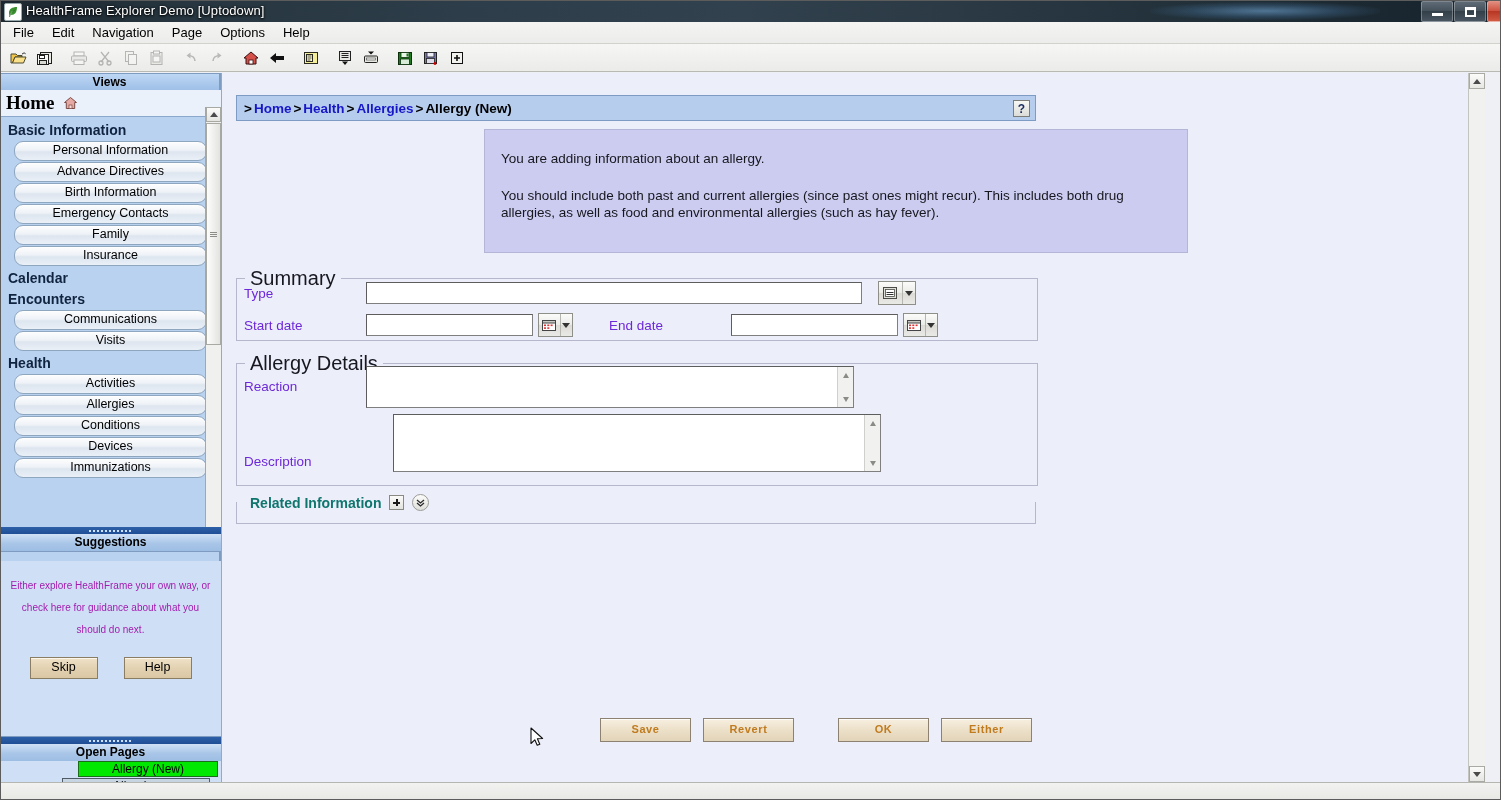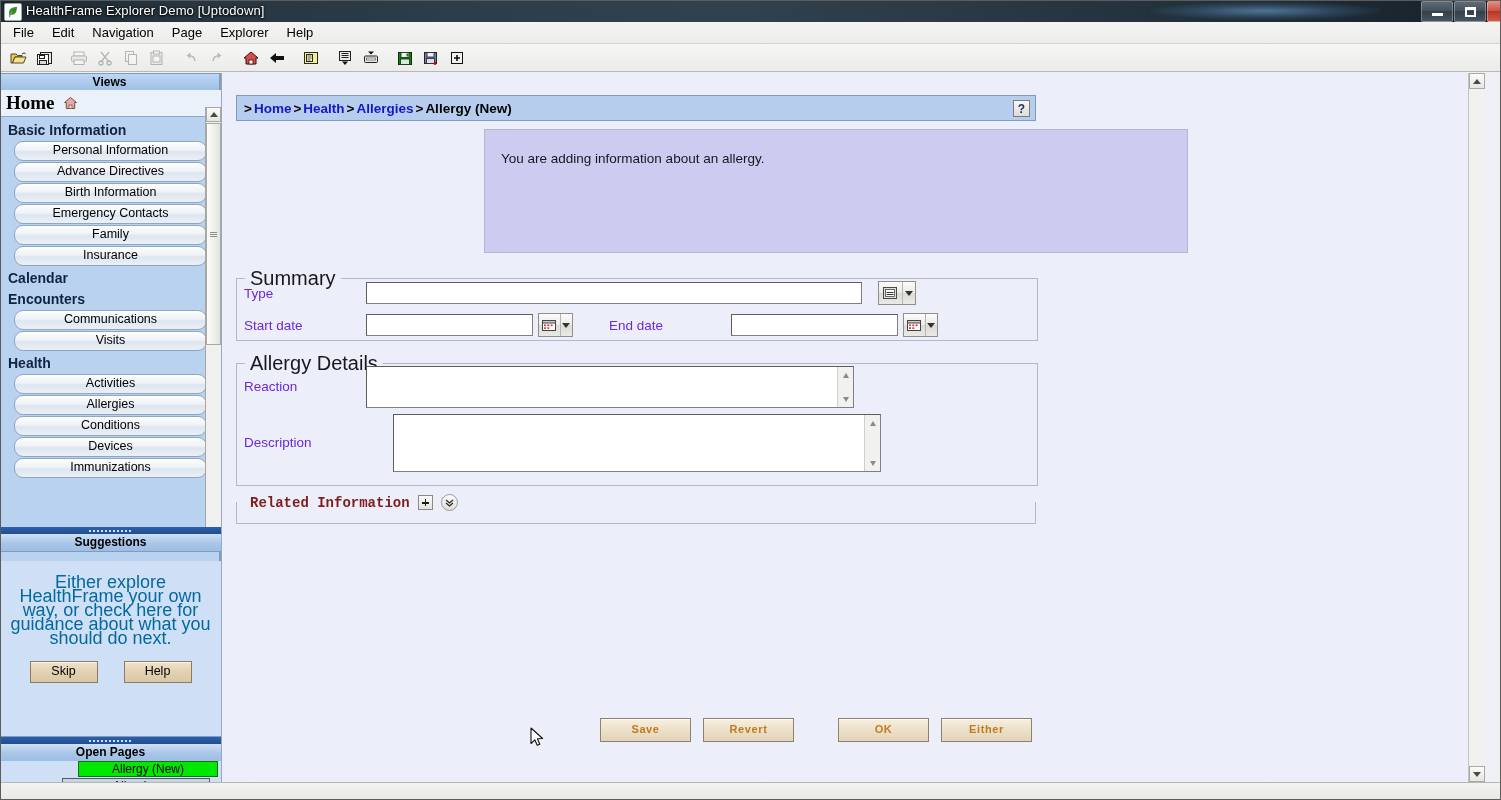--- a/index.html
+++ b/index.html
@@ -134,21 +134,21 @@
     display:flex;align-items:center;justify-content:center;
   }
   .sb-thumb i{width:7px;height:5px;
     background:repeating-linear-gradient(to bottom,#8c8c88 0 1px,transparent 1px 2px);}
 
   .sug-body{
     position:absolute;left:0;top:488px;width:221px;height:176px;
     background:#cfe0f6;border-bottom:1px solid #7d9cc0;box-sizing:border-box;
     padding:14px 10px 0 10px;text-align:center;
   }
-  .sug-text{font-size:18px;line-height:14px;color:#0369a1;}
+  .sug-text{font-size:10px;line-height:22px;color:#a21caf;}
   .sug-btns{display:flex;justify-content:center;gap:26px;margin-top:16px;}
   .sug-btn{
     width:66px;height:20px;line-height:18px;text-align:center;font-size:12.5px;
     background:linear-gradient(to bottom,#f0e2c8 0%,#e3d2b2 50%,#d9c7a4 100%);
     border:1px solid #8b7d62;box-shadow:0 1px 0 rgba(255,255,255,.7) inset;
     cursor:default;
   }
 
   .op-body{
     position:absolute;left:0;top:688px;width:221px;height:94px;
@@ -230,21 +230,21 @@
   .arw-tri{width:0;height:0;border-left:4px solid transparent;border-right:4px solid transparent;border-top:5px solid #333;}
 
   .rel-bar{
     position:absolute;left:14px;top:429px;width:800px;height:22px;
     border:1px solid #b6b6cd;border-top:none;box-sizing:border-box;
   }
   .rel-legend{
     position:absolute;left:22px;top:421px;display:flex;align-items:center;gap:8px;
     background:#eceefa;padding:0 6px;
   }
-  .rel-title{font-size:14px;font-weight:bold;color:#7f1d1d;cursor:pointer;font-family:Liberation Mono, monospace;}
+  .rel-title{font-size:14px;font-weight:bold;color:#0f766e;cursor:pointer;}
   .plusbtn{
     width:15px;height:15px;background:linear-gradient(to bottom,#fbfbfa,#e2e2de);
     border:1px solid #8a8a85;box-sizing:border-box;position:relative;cursor:pointer;
   }
   .plusbtn:before,.plusbtn:after{content:"";position:absolute;background:#1a1a1a;}
   .plusbtn:before{left:3px;top:6px;width:7px;height:1.5px;}
   .plusbtn:after{left:6px;top:3px;width:1.5px;height:7px;}
   .chevbtn{
     width:17px;height:17px;border-radius:50%;
     background:linear-gradient(to bottom,#fcfcfb,#dedeDA);
@@ -309,21 +309,21 @@
           <span class="close-gl">✕</span>
         </div>
     </div>
   </div>
 
   <div class="menubar">
     <div class="menu-item">File</div>
     <div class="menu-item">Edit</div>
     <div class="menu-item">Navigation</div>
     <div class="menu-item">Page</div>
-    <div class="menu-item">Explorer</div>
+    <div class="menu-item">Options</div>
     <div class="menu-item">Help</div>
   </div>
 
   <div class="toolbar">
     <div class="tbtn">
       <svg width="18" height="16" viewBox="0 0 18 16">
           <path d="M1 13V4h5l1.5 1.5H12V7H5L2.5 13z" fill="#f0c64a" stroke="#4a4a30" stroke-width="1"></path>
           <path d="M5 7h11l-2.5 6H2.5z" fill="#fbe08a" stroke="#4a4a30" stroke-width="1"></path>
           <path d="M12 4.2c1.5-1.6 3-1.4 3.6-.4" stroke="#2b2b2b" stroke-width="1" fill="none"></path>
         </svg>
@@ -523,20 +523,21 @@
       <span class="crumb">Health</span>
       <span class="crumb sep">&gt;</span>
       <span class="crumb">Allergies</span>
       <span class="crumb sep">&gt;</span>
       <span class="crumb cur">Allergy (New)</span>
       <span class="help-q">?</span>
     </div>
 
     <div class="infobox">
       <p>You are adding information about an allergy.</p>
+      <p>You should include both past and current allergies (since past ones might recur). This includes both drug allergies, as well as food and environmental allergies (such as hay fever).</p>
     </div>
 
     <fieldset class="fs fs-sum">
       <legend>Summary</legend>
     </fieldset>
     <div class="frow" style="left:22px;top:208px;">
       <span class="flabel" style="width:122px;">Type</span>
       <input class="tinput" style="width: 496px;" type="text" value="">
       <div class="dropbtn" style="margin-left:16px;width:38px;">
         <div class="ic">
@@ -603,21 +604,21 @@
         <div class="ta-sb">
           <div class="a t">
               <span class="tri2 up"></span>
             </div>
           <div class="a b">
               <span class="tri2 dn"></span>
             </div>
         </div>
       </div>
     </div>
-    <div class="frow" style="left:22px;top:341px;align-items:center;gap:27px;">
+    <div class="frow" style="left:22px;top:341px;align-items:flex-end;gap:27px;">
       <span class="flabel" style="width:122px;line-height:20px;">Description</span>
       <div class="ta" style="width:488px;height:58px;">
         <div class="ta-sb">
           <div class="a t">
               <span class="tri2 up"></span>
             </div>
           <div class="a b">
               <span class="tri2 dn"></span>
             </div>
         </div>

